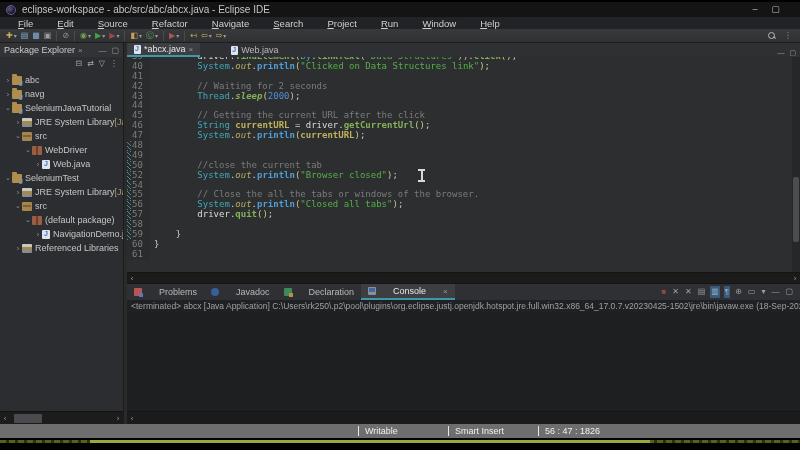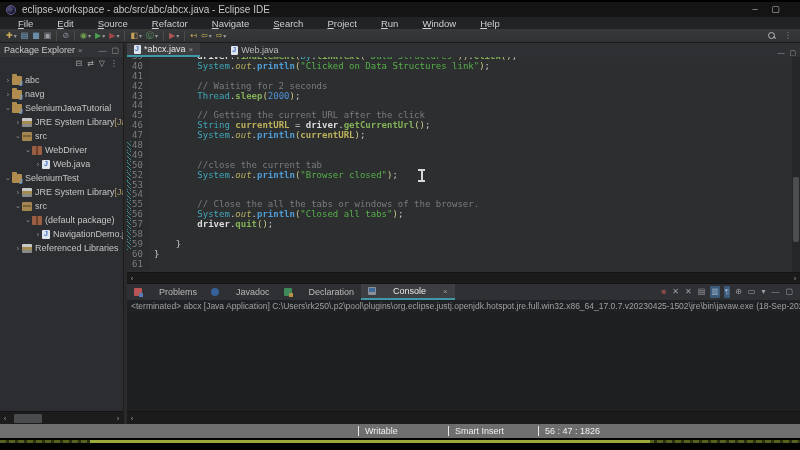--- a/index.html
+++ b/index.html
@@ -89,24 +89,24 @@
 
   .codewrap { height:215px; background:#2d2e30; position:relative; overflow:hidden; }
   .codeinner { position:absolute; left:0; top:-5px; right:8px; }
   .cline { display:flex; height:9.9px; line-height:9.9px;
            font-family:"DejaVu Sans Mono", monospace; font-size:9px; white-space:pre; }
   .gut { width:23px; flex:none; text-align:left; padding-left:5px; color:#7d7d7d;
          background:#2a2b2d; position:relative; }
   .cline.changed .gut::before { content:""; position:absolute; left:0; top:0; bottom:0; width:4px;
          background:repeating-linear-gradient(45deg,#3e8f96 0 1px, transparent 1px 3px); }
   .ctext { padding-left:4px; }
-  .tk-pl{color:#cdcdcd} .tk-bd{color:#dcdcdc;font-weight:bold}
+  .tk-pl{color:#cdcdcd} .tk-bd{color:#dcdcdc;font-weight:normal}
   .tk-kw{color:#3fa8b8} .tk-fld{color:#b5ad5c;font-style:italic;font-weight:normal}
   .tk-var{color:#bdb25b;font-weight:bold} .tk-mth{color:#84b157;font-weight:bold}
-  .tk-mths{color:#84b157;font-weight:bold}
+  .tk-mths{color:#84b157;font-style:italic;font-weight:bold}
   .tk-prn{color:#4f9dd6;font-weight:bold} .tk-str{color:#55b049}
   .tk-num{color:#4f8fd6} .tk-cm{color:#7b7b7b} .tk-pr{color:#c9c98a}
 
   .vscroll { position:absolute; right:0; top:0; width:8px; bottom:0; background:#262729; }
   .vscroll .vthumb { position:absolute; left:1px; right:1px; top:120px; height:65px; background:#4c4d50; border-radius:2px; }
   .ibeam { position:absolute; left:290px; top:112px; width:9px; height:13px; }
   .ibeam::before { content:""; position:absolute; left:4px; top:1px; width:1.5px; height:11px; background:#d8d8d8; }
   .ibeam::after { content:""; position:absolute; left:1px; top:0; width:7px; height:1.5px; background:#d8d8d8;
                   box-shadow:0 11px 0 #d8d8d8; }
 
@@ -359,21 +359,20 @@
             <div class="cline"><span class="gut">42</span><span class="ctext"><span class="tk-cm">        // Waiting for 2 seconds</span></span></div>
             <div class="cline"><span class="gut">43</span><span class="ctext"><span class="tk-pl">        </span><span class="tk-kw">Thread</span><span class="tk-pl">.</span><span class="tk-mths">sleep</span><span class="tk-pr">(</span><span class="tk-num">2000</span><span class="tk-pr">)</span><span class="tk-pl">;</span></span></div>
             <div class="cline"><span class="gut">44</span><span class="ctext"></span></div>
             <div class="cline"><span class="gut">45</span><span class="ctext"><span class="tk-cm">        // Getting the current URL after the click</span></span></div>
             <div class="cline"><span class="gut">46</span><span class="ctext"><span class="tk-pl">        </span><span class="tk-kw">String</span><span class="tk-pl"> </span><span class="tk-var">currentURL</span><span class="tk-pl"> = </span><span class="tk-bd">driver</span><span class="tk-pl">.</span><span class="tk-mth">getCurrentUrl</span><span class="tk-pr">()</span><span class="tk-pl">;</span></span></div>
             <div class="cline"><span class="gut">47</span><span class="ctext"><span class="tk-pl">        </span><span class="tk-kw">System</span><span class="tk-pl">.</span><span class="tk-fld">out</span><span class="tk-pl">.</span><span class="tk-prn">println</span><span class="tk-pr">(</span><span class="tk-var">currentURL</span><span class="tk-pr">)</span><span class="tk-pl">;</span></span></div>
             <div class="cline changed"><span class="gut">48</span><span class="ctext"></span></div>
             <div class="cline changed"><span class="gut">49</span><span class="ctext"></span></div>
             <div class="cline changed"><span class="gut">50</span><span class="ctext"><span class="tk-cm">        //close the current tab</span></span></div>
             <div class="cline changed"><span class="gut">52</span><span class="ctext"><span class="tk-pl">        </span><span class="tk-kw">System</span><span class="tk-pl">.</span><span class="tk-fld">out</span><span class="tk-pl">.</span><span class="tk-prn">println</span><span class="tk-pr">(</span><span class="tk-str">"Browser closed"</span><span class="tk-pr">)</span><span class="tk-pl">;</span></span></div>
-            <div class="cline changed"><span class="gut">53</span><span class="ctext"></span></div>
             <div class="cline changed"><span class="gut">54</span><span class="ctext"></span></div>
             <div class="cline changed"><span class="gut">55</span><span class="ctext"><span class="tk-cm">        // Close the all the tabs or windows of the browser.</span></span></div>
             <div class="cline changed"><span class="gut">56</span><span class="ctext"><span class="tk-pl">        </span><span class="tk-kw">System</span><span class="tk-pl">.</span><span class="tk-fld">out</span><span class="tk-pl">.</span><span class="tk-prn">println</span><span class="tk-pr">(</span><span class="tk-str">"Closed all tabs"</span><span class="tk-pr">)</span><span class="tk-pl">;</span></span></div>
             <div class="cline changed"><span class="gut">57</span><span class="ctext"><span class="tk-pl">        </span><span class="tk-bd">driver</span><span class="tk-pl">.</span><span class="tk-mth">quit</span><span class="tk-pr">()</span><span class="tk-pl">;</span></span></div>
             <div class="cline changed"><span class="gut">58</span><span class="ctext"></span></div>
             <div class="cline changed"><span class="gut">59</span><span class="ctext"><span class="tk-pl">    }</span></span></div>
             <div class="cline"><span class="gut">60</span><span class="ctext"><span class="tk-pl">}</span></span></div>
             <div class="cline"><span class="gut">61</span><span class="ctext"></span></div>
           </div>
         <div class="vscroll">

